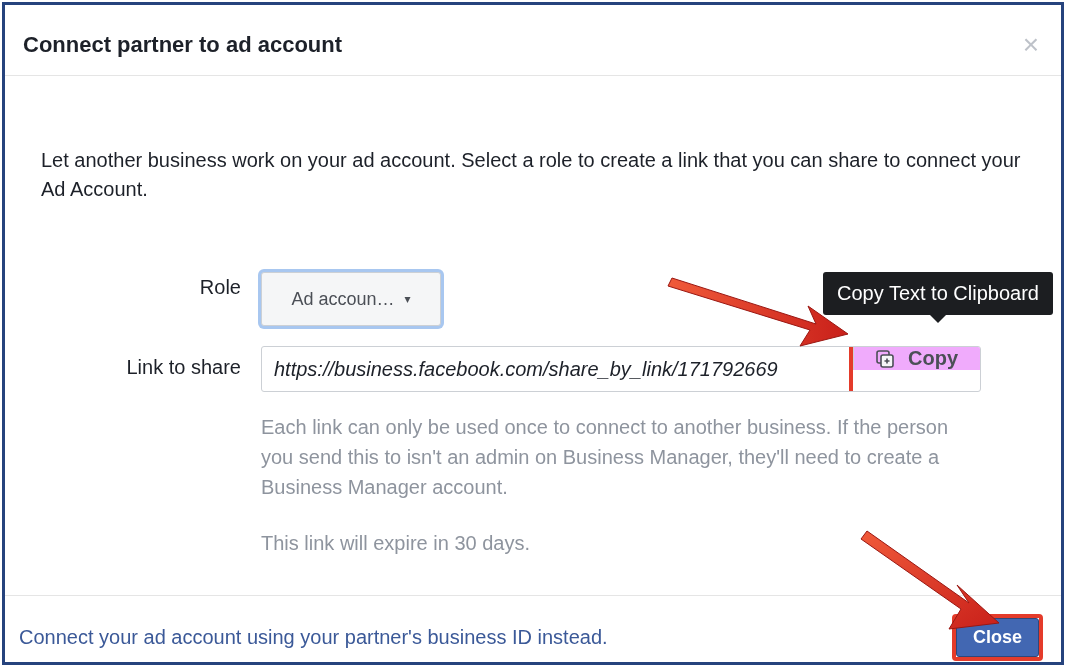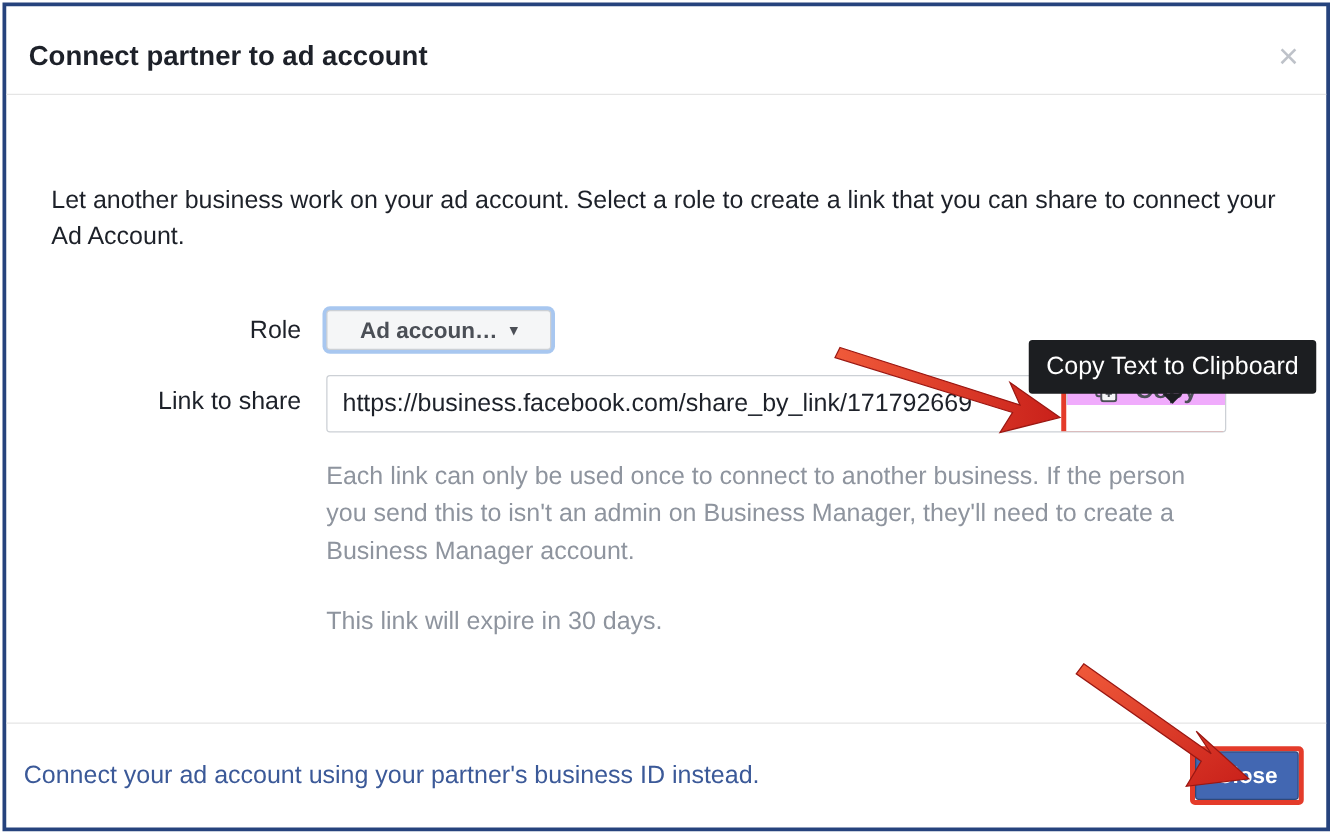--- a/index.html
+++ b/index.html
@@ -64,33 +64,34 @@
     }
     .form-label {
       width: 220px;
       text-align: right;
       padding-right: 20px;
       font-size: 20px;
       color: #1d2129;
     }
     .role-select {
       width: 180px;
-      height: 32px;
+      height: 54px;
       border: 1px solid #ccd0d5;
       background: #f5f6f7;
       border-radius: 3px;
       display: flex;
       align-items: center;
       justify-content: center;
       font-size: 18px;
-      font-weight: bold;
+      font-weight: normal;
       color: #4b4f56;
       cursor: pointer;
       position: relative;
       box-shadow: 0 0 0 3px #a8c7f0;
+      margin-top: 24px;
     }
     .role-select-text {
       overflow: hidden;
       text-overflow: ellipsis;
       white-space: nowrap;
       max-width: 130px;
     }
     .role-caret {
       margin-left: 10px;
       font-size: 12px;
@@ -116,20 +117,21 @@
     }
     .link-input {
       flex: 1;
       padding: 0 12px;
       font-size: 20px;
       color: #1d2129;
       display: flex;
       align-items: center;
       white-space: nowrap;
       overflow: hidden;
+      font-style: italic;
     }
     .copy-btn {
       display: flex;
       align-items: center;
       padding: 0 22px;
       background: #f0abfc;
       border-left: 1px solid #ccd0d5;
       font-size: 20px;
       font-weight: bold;
       color: #4b4f56;

